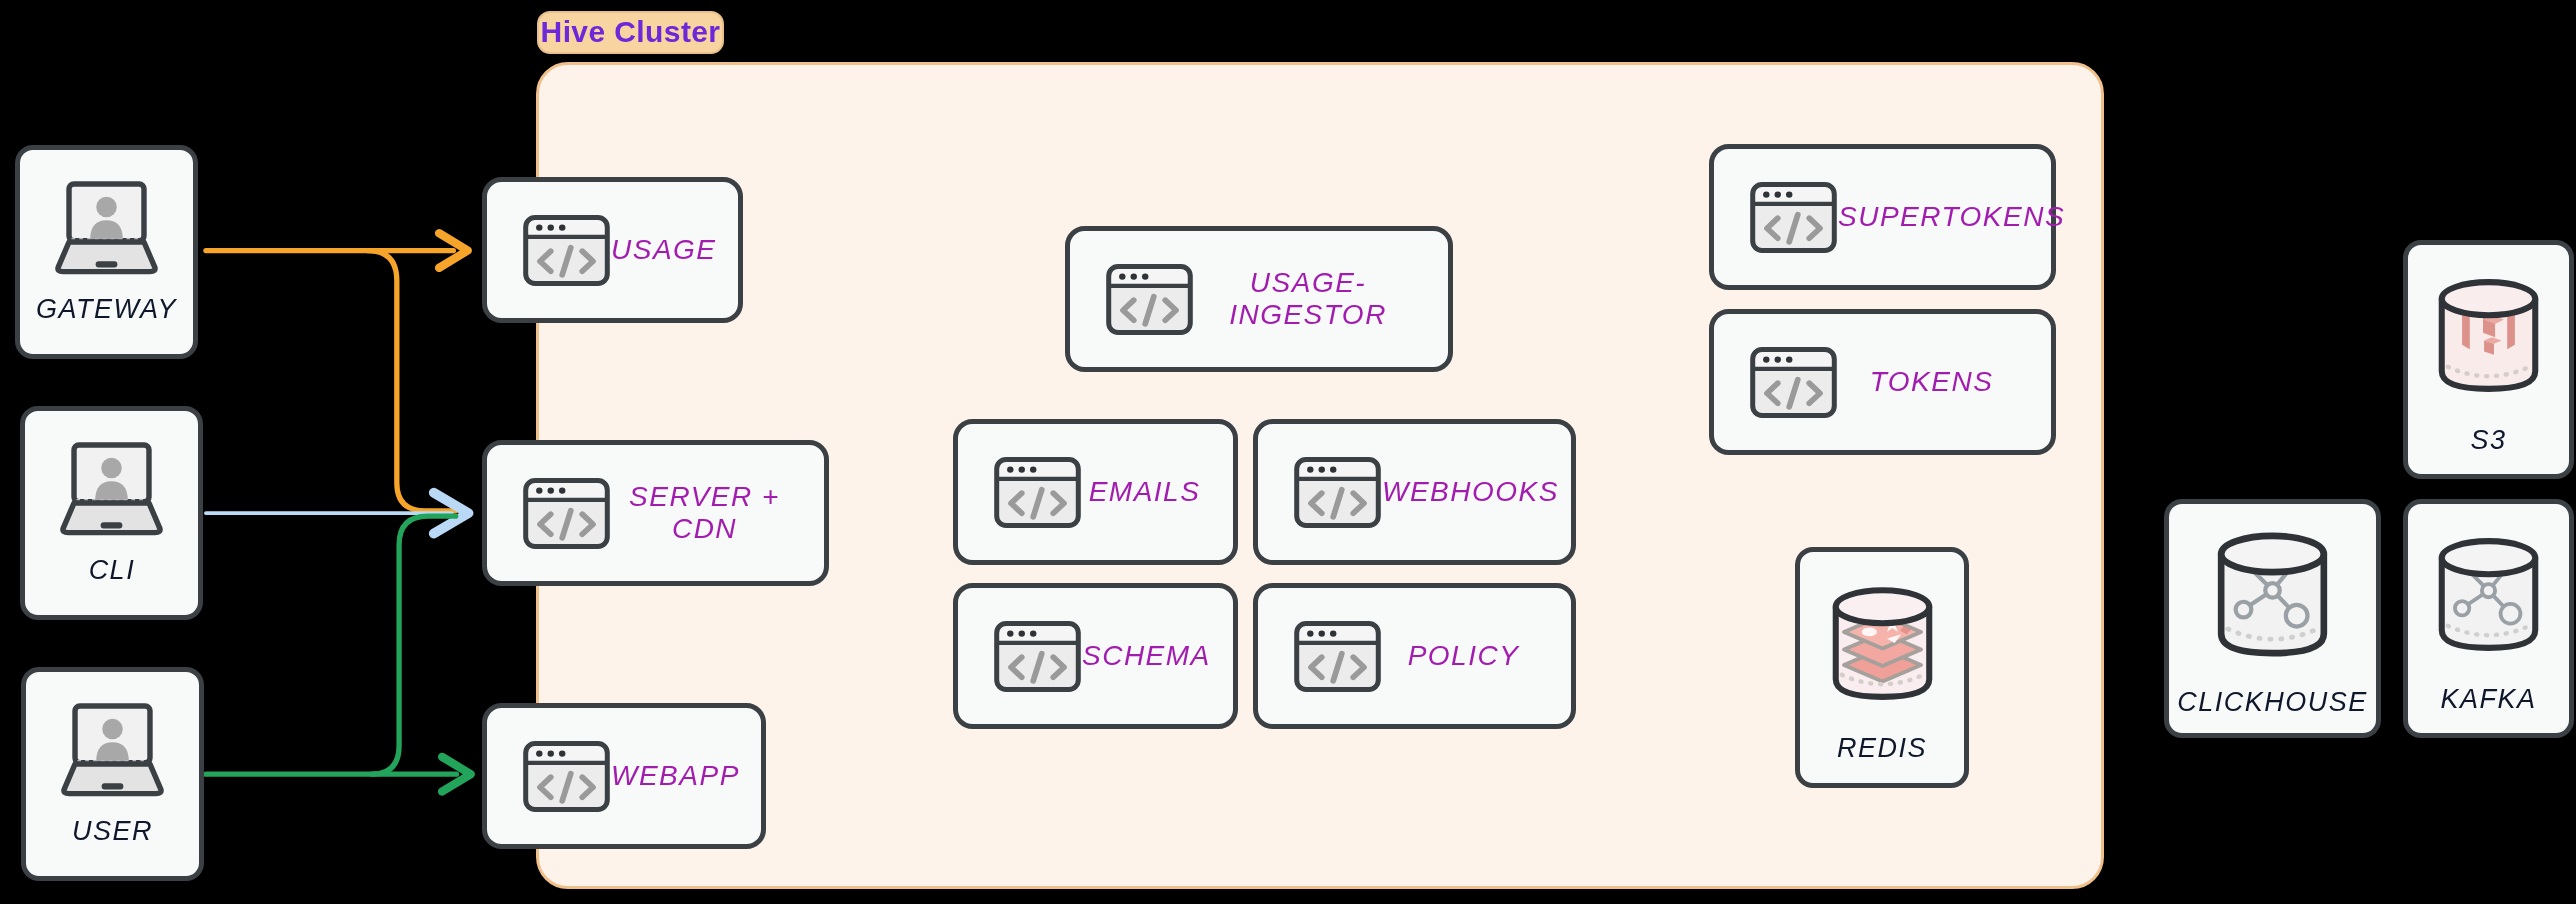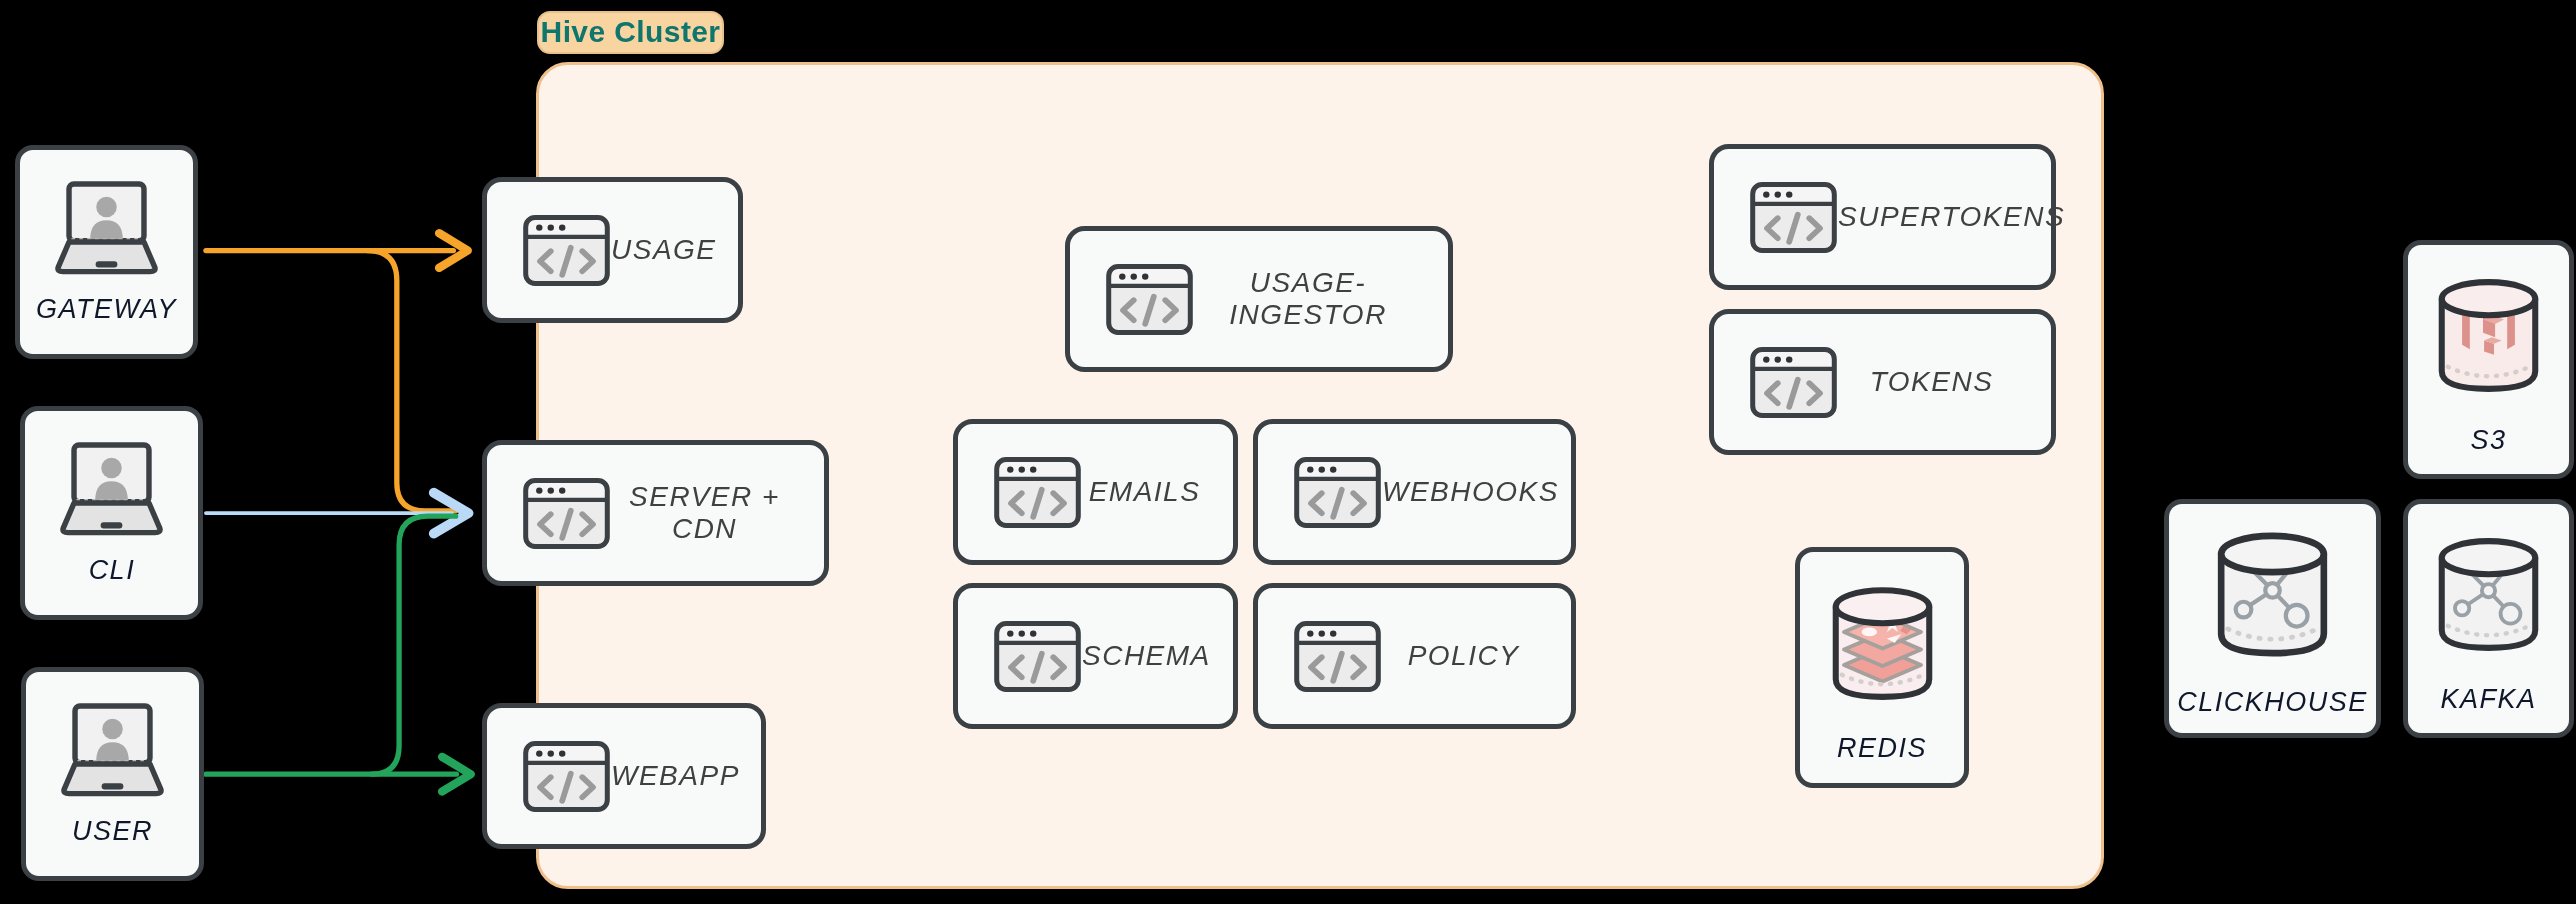--- a/index.html
+++ b/index.html
@@ -3,26 +3,26 @@
 <meta charset="utf-8">
 <style>
   html,body{margin:0;padding:0;background:#000;}
   .canvas{position:relative;width:2576px;height:904px;background:#000;overflow:hidden;
           font-family:"Liberation Sans",sans-serif;}
   .cluster{position:absolute;left:536px;top:62px;width:1568px;height:827px;
            background:#fdf3eb;border:3px solid #f0c08b;border-radius:32px;box-sizing:border-box;z-index:0;}
   .cluster-pill{position:absolute;left:537px;top:10.6px;width:187px;height:43px;
            background:#f8d4a0;border:2.3px solid #e9bf8c;border-radius:13px;box-sizing:border-box;
            display:flex;align-items:center;justify-content:center;z-index:3;
-           font-size:30px;font-weight:600;color:#0f766e;letter-spacing:0.4px;}
+           font-size:30px;font-weight:600;color:#6d28d9;letter-spacing:0.4px;}
   .overlay{position:absolute;left:0;top:0;z-index:1;}
   .node{position:absolute;box-sizing:border-box;background:#f8f9f9;border:5.3px solid #3b4045;z-index:2;}
   .svc{border-radius:19.6px;display:flex;align-items:center;padding:0 26px 0 35px;}
   .bicon{width:89px;height:73px;flex:0 0 auto;}
-  .svc-label{flex:1;text-align:center;font-style:italic;font-size:28px;letter-spacing:1.5px;color:#404040;}
+  .svc-label{flex:1;text-align:center;font-style:italic;font-size:28px;letter-spacing:1.5px;color:#a21caf;}
   .actor{border-radius:18px;width:183px;height:214px;display:flex;flex-direction:column;
          align-items:center;justify-content:center;gap:18px;}
   .actor-icon{width:133px;height:97px;}
   .card-label{font-style:italic;font-size:27px;letter-spacing:1.5px;color:#0f172a;text-align:center;}
   .db{border-radius:18px;display:flex;flex-direction:column;align-items:center;justify-content:center;gap:16.6px;}
   .cyl{width:133px;height:151px;}
   .cyl-sm{width:121px;height:145px;}
 </style>
 </head>
 <body>

